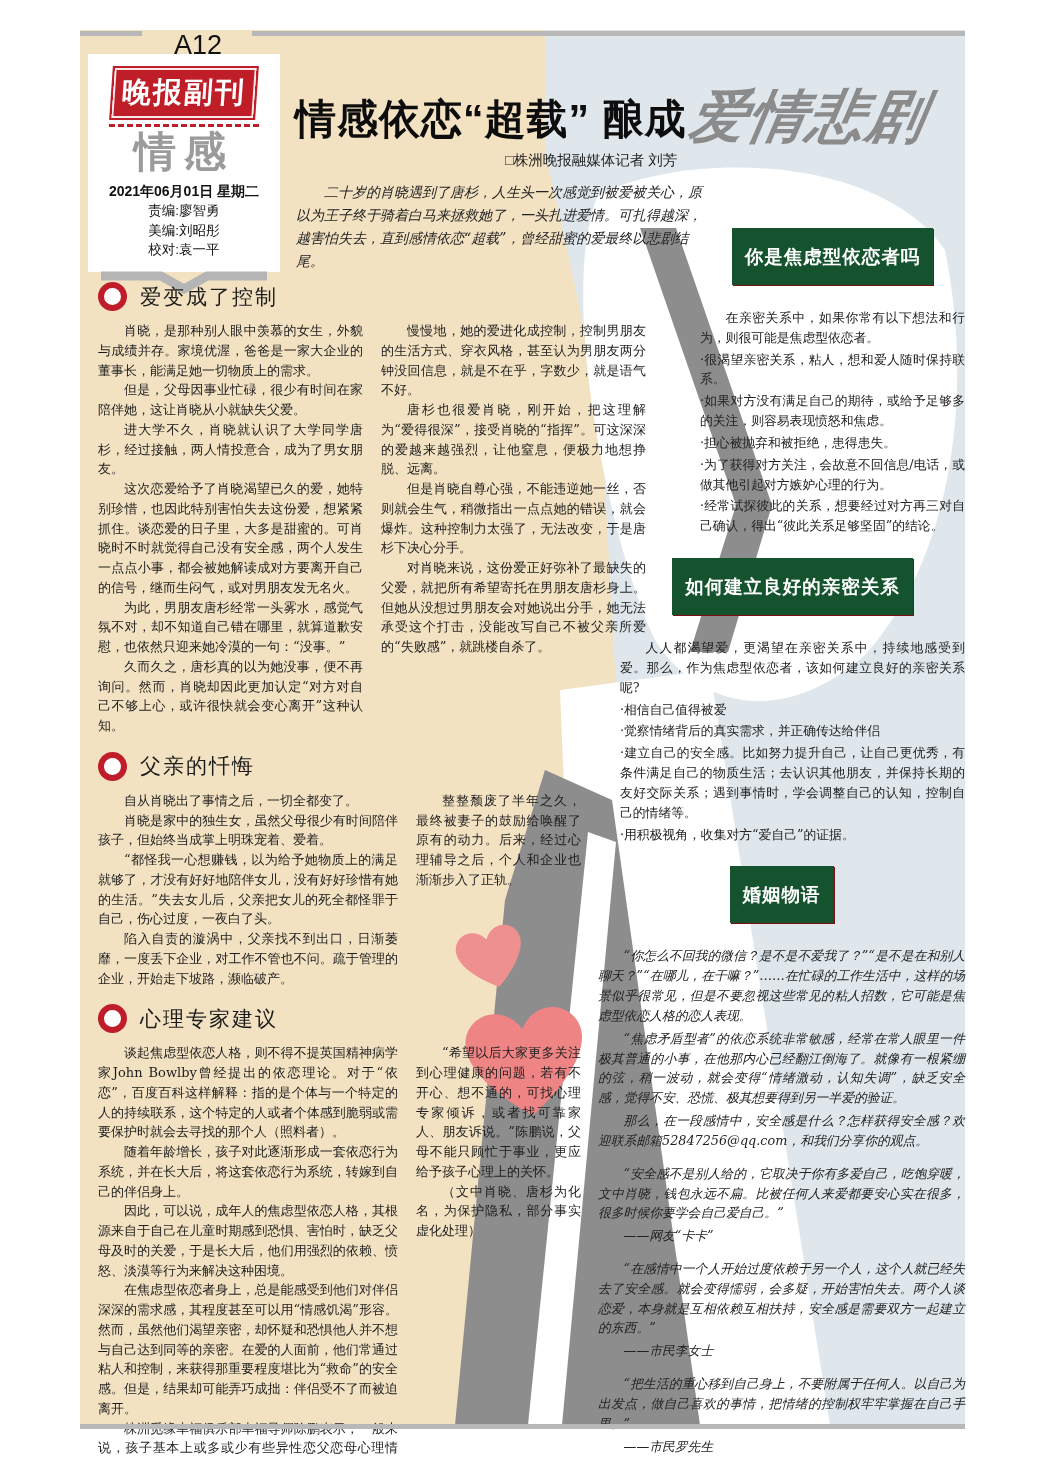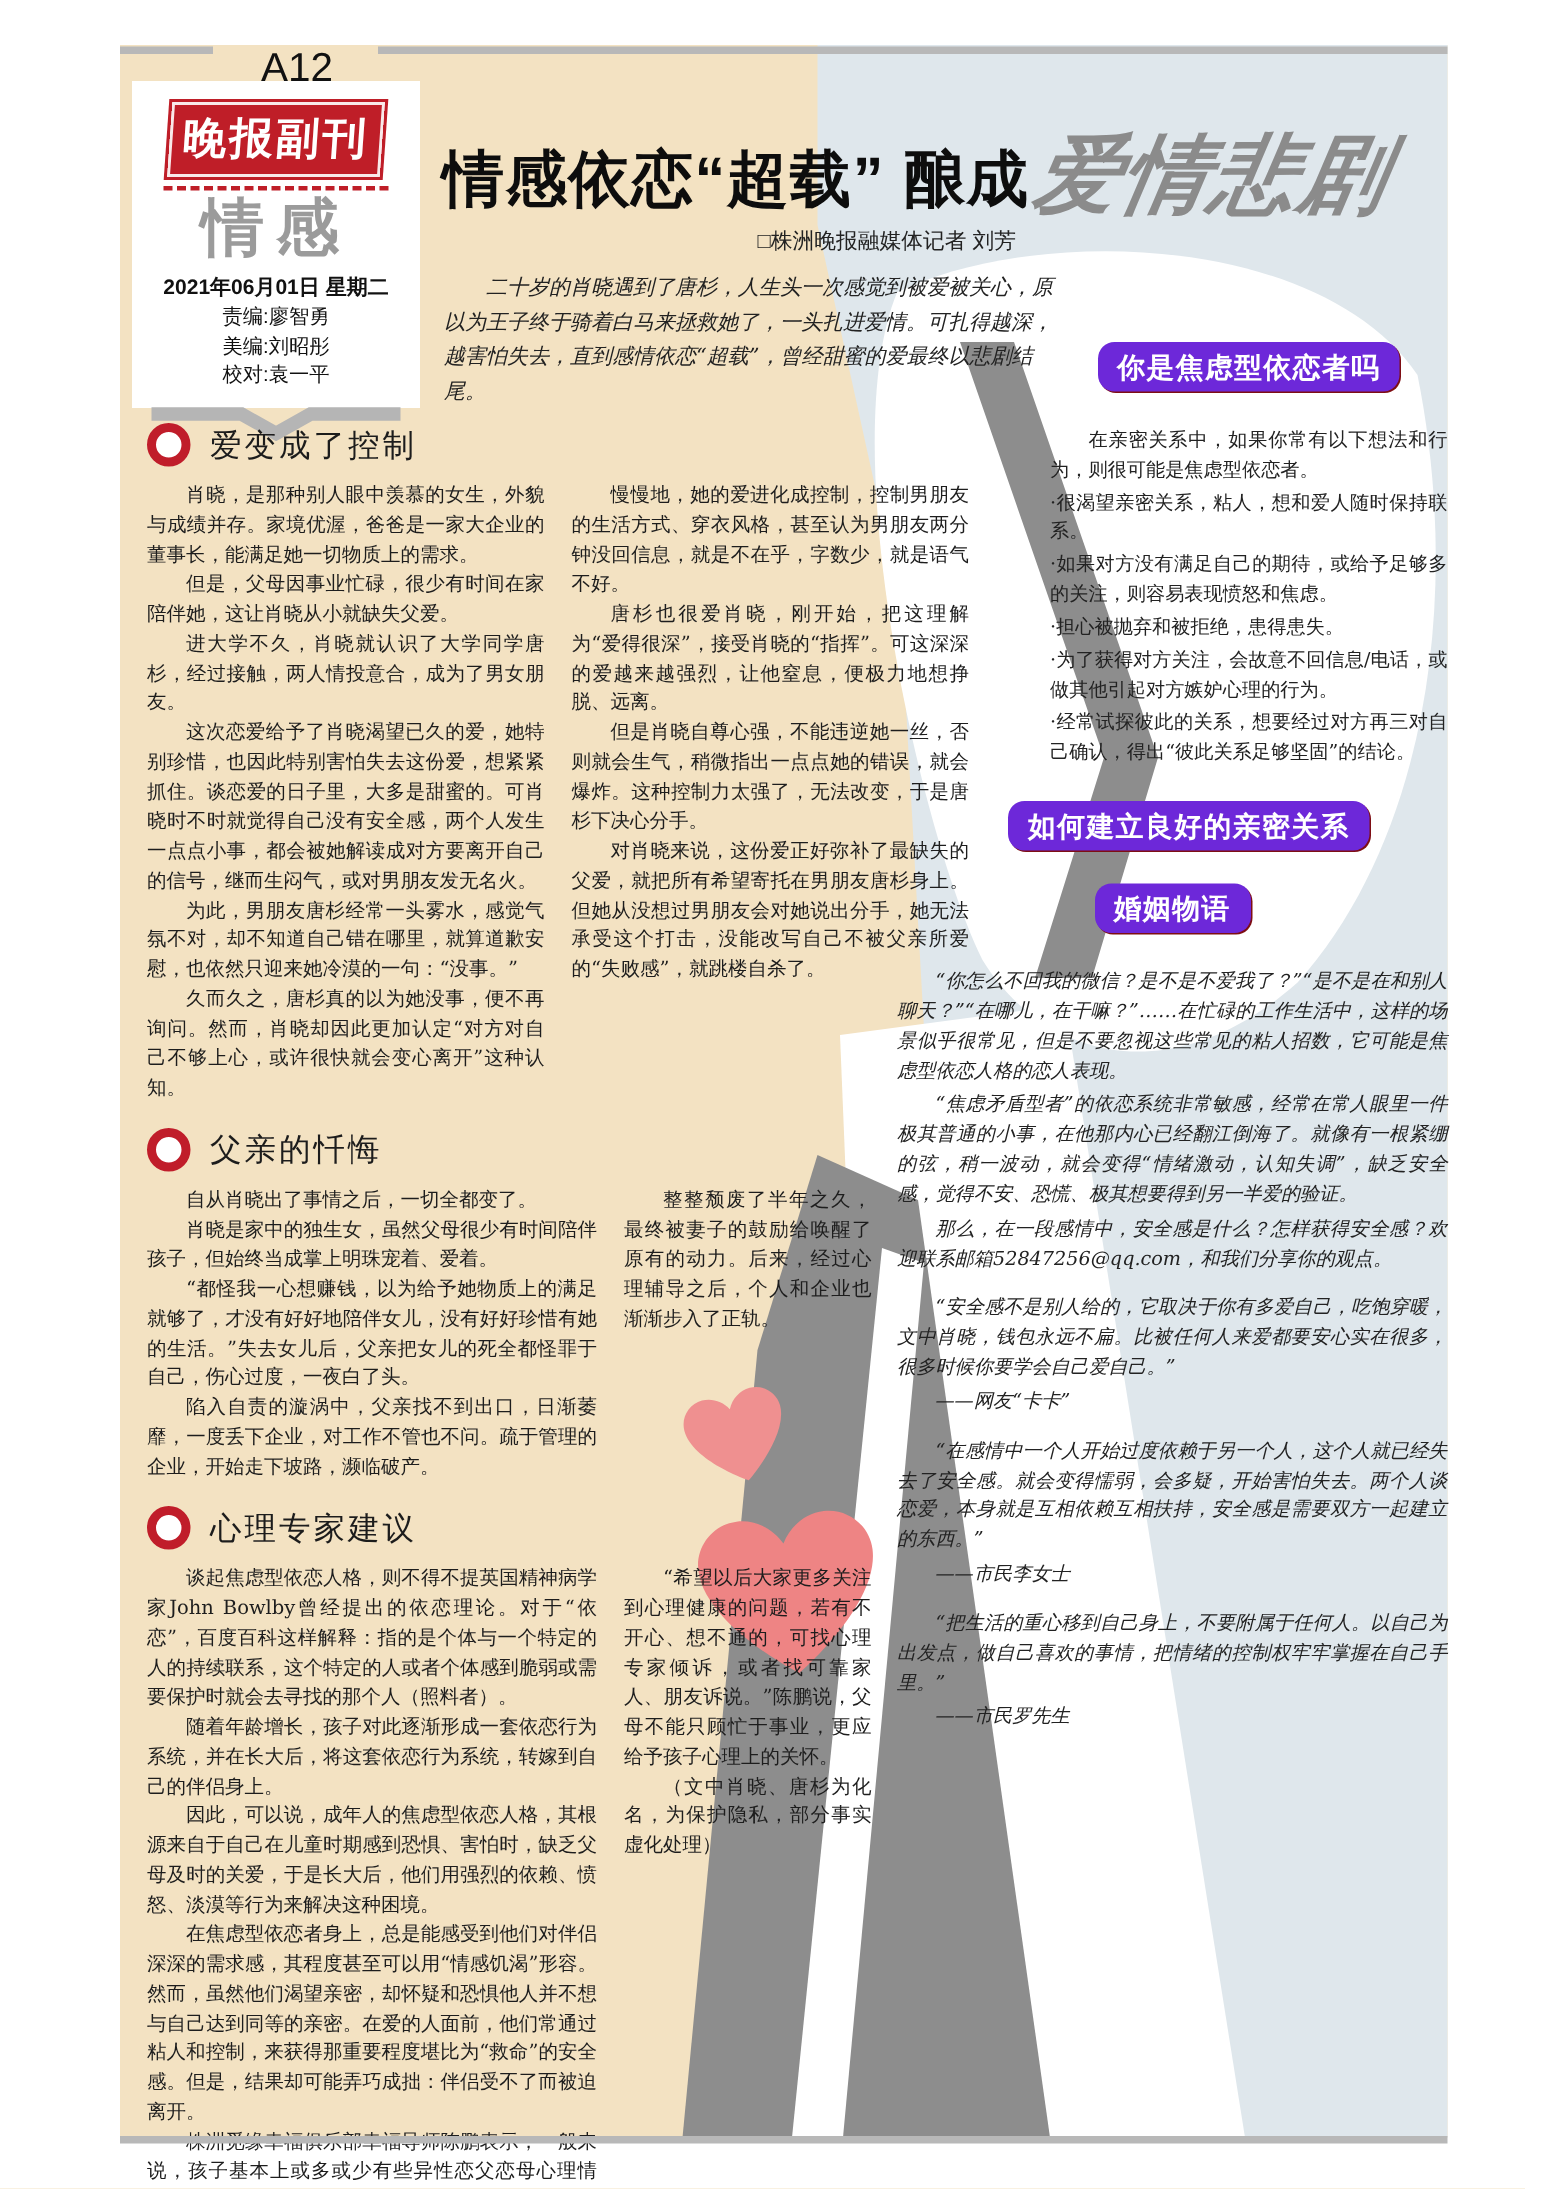--- a/index.html
+++ b/index.html
@@ -43,23 +43,23 @@
   .section-head{display:flex;align-items:center;gap:13px;margin-bottom:10px;}
   .bullet-ring{width:17px;height:17px;border-radius:50%;border:6px solid #c01d2a;background:#fff;flex:0 0 auto;}
   .section-title{font-family:"Liberation Sans",sans-serif;font-size:21px;font-weight:normal;color:#1c1c1c;letter-spacing:2px;}
   .body-cols{display:flex;gap:18px;}
   .col{font-size:13px;line-height:1.52;text-align:justify;color:#1d1d1d;}
   .col p{margin:0;text-indent:2em;}
   .c265{width:265px;} .c300{width:300px;} .c170{width:165px;}
   .note{margin-top:4px;}
   
   #sidebar{left:700px;top:228px;width:265px;z-index:2;}
-  .side-title{display:table;margin:0 auto 10px;background:#6d28d9;color:#fff;
+  .side-title{display:table;margin:0 auto 10px;background:#14532d;color:#fff;
     font-family:"Liberation Sans",sans-serif;font-weight:800;font-size:18.5px;
-    letter-spacing:1px;padding:4px 13px;box-shadow:1px 1px 0 #7e0e14;border-radius:11px;}
+    letter-spacing:1px;padding:16px 13px;box-shadow:1px 1px 0 #7e0e14;}
   .side-body{font-size:12.8px;line-height:1.55;text-align:justify;color:#222;margin-top:23px;}
   .side-body p{margin:0 0 2px;}
   .side-body .intro{text-indent:2em;}
   #box-how{margin-top:22px;margin-left:-80px;width:345px;}
   #box-marriage{margin-top:22px;margin-left:-102px;width:367px;}
   #box-marriage .side-body{font-style:italic;}
   #box-marriage .side-body p{text-indent:2em;margin-bottom:3px;}
   .quote{margin-top:13px;}
   .attribution{text-indent:3em;margin-top:2px;}
 </style>
@@ -186,20 +186,27 @@
       <p>·很渴望亲密关系，粘人，想和爱人随时保持联系。</p>
       <p>·如果对方没有满足自己的期待，或给予足够多的关注，则容易表现愤怒和焦虑。</p>
       <p>·担心被抛弃和被拒绝，患得患失。</p>
       <p>·为了获得对方关注，会故意不回信息/电话，或做其他引起对方嫉妒心理的行为。</p>
       <p>·经常试探彼此的关系，想要经过对方再三对自己确认，得出“彼此关系足够坚固”的结论。</p>
     </div>
   </div>
 
   <div id="box-how">
     <div class="side-title">如何建立良好的亲密关系</div>
+    <div class="side-body">
+      <p class="intro">人人都渴望爱，更渴望在亲密关系中，持续地感受到爱。那么，作为焦虑型依恋者，该如何建立良好的亲密关系呢?</p>
+      <p>·相信自己值得被爱</p>
+      <p>·觉察情绪背后的真实需求，并正确传达给伴侣</p>
+      <p>·建立自己的安全感。比如努力提升自己，让自己更优秀，有条件满足自己的物质生活；去认识其他朋友，并保持长期的友好交际关系；遇到事情时，学会调整自己的认知，控制自己的情绪等。</p>
+      <p>·用积极视角，收集对方“爱自己”的证据。</p>
+    </div>
   </div>
 
   <div id="box-marriage">
     <div class="side-title">婚姻物语</div>
     <div class="side-body">
       <p>“你怎么不回我的微信？是不是不爱我了？”“是不是在和别人聊天？”“在哪儿，在干嘛？”……在忙碌的工作生活中，这样的场景似乎很常见，但是不要忽视这些常见的粘人招数，它可能是焦虑型依恋人格的恋人表现。</p>
       <p>“焦虑矛盾型者”的依恋系统非常敏感，经常在常人眼里一件极其普通的小事，在他那内心已经翻江倒海了。就像有一根紧绷的弦，稍一波动，就会变得“情绪激动，认知失调”，缺乏安全感，觉得不安、恐慌、极其想要得到另一半爱的验证。</p>
       <p>那么，在一段感情中，安全感是什么？怎样获得安全感？欢迎联系邮箱52847256@qq.com，和我们分享你的观点。</p>
       <div class="quote">
         <p>“安全感不是别人给的，它取决于你有多爱自己，吃饱穿暖，文中肖晓，钱包永远不扁。比被任何人来爱都要安心实在很多，很多时候你要学会自己爱自己。”</p>

